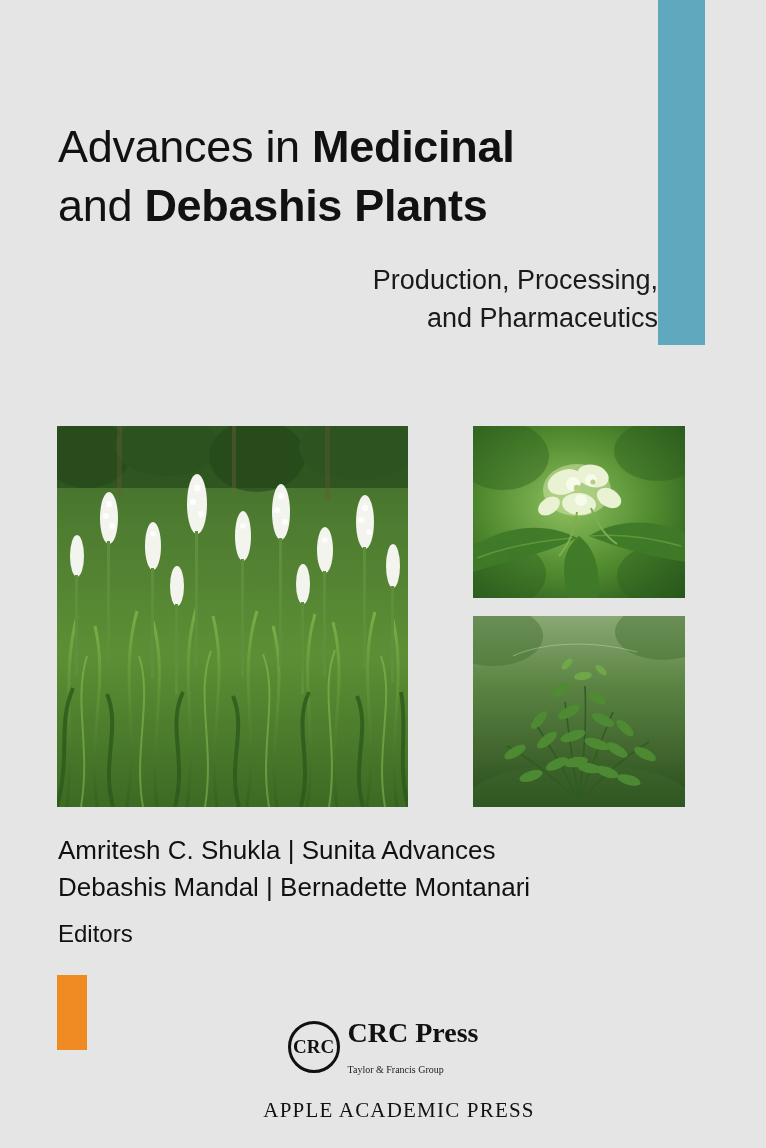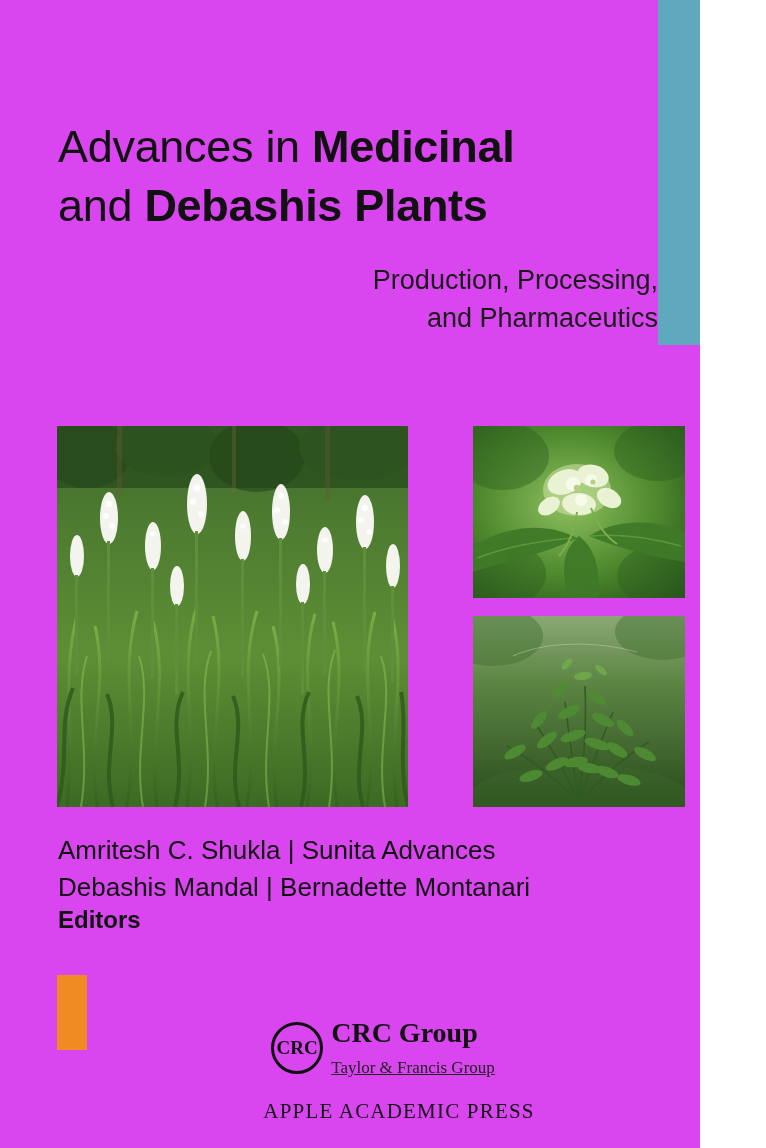--- a/index.html
+++ b/index.html
@@ -5,23 +5,23 @@
   html, body {
     margin: 0;
     padding: 0;
     background: #ffffff;
   }
   body {
     font-family: "Liberation Sans", sans-serif;
   }
   .cover {
     position: relative;
-    width: 700px;
+    width: 766px;
     height: 1148px;
-    background: #d946ef;
+    background: #e5e5e5;
     overflow: hidden;
   }
 
   
   .teal-bar {
     position: absolute;
     top: 0;
     left: 658px;
     width: 47px;
     height: 345px;
@@ -103,23 +103,24 @@
     width: 600px;
   }
   .editor-line {
     font-size: 26px;
     line-height: 1.42;
     color: #111111;
     font-weight: 400;
     white-space: nowrap;
   }
   .editors-role {
+    margin-top: 14px;
     font-size: 24px;
     color: #111111;
-    font-weight: 700;
+    font-weight: 400;
   }
 
   
   .orange-block {
     position: absolute;
     left: 57px;
     top: 975px;
     width: 30px;
     height: 75px;
     background: #f08a22;
@@ -159,24 +160,23 @@
     line-height: 1.05;
   }
   .crc-name {
     font-family: "Liberation Serif", serif;
     font-size: 28px;
     font-weight: 700;
     color: #111111;
   }
   .crc-group {
     font-family: "Liberation Serif", serif;
-    font-size: 17px;
+    font-size: 10px;
     color: #222222;
-    margin-top: 12px;
-    text-decoration: underline;
+    margin-top: 18px;
   }
   .aap {
     margin-top: 22px;
     font-family: "Liberation Serif", serif;
     font-size: 21px;
     letter-spacing: 1.2px;
     color: #111111;
     padding-left: 32px;
   }
 </style>
@@ -453,20 +453,20 @@
     <div class="editor-line">Debashis Mandal  |  Bernadette Montanari</div>
     <div class="editors-role">Editors</div>
   </div>
 
   <div class="orange-block"></div>
 
   <div class="publisher">
     <div class="crc-row">
       <div class="crc-mark">CRC</div>
       <div class="crc-text">
-        <div class="crc-name">CRC Group</div>
+        <div class="crc-name">CRC Press</div>
         <div class="crc-group">Taylor &amp; Francis Group</div>
       </div>
     </div>
     <div class="aap">APPLE ACADEMIC PRESS</div>
   </div>
 
 </div>
 
 </body></html>

